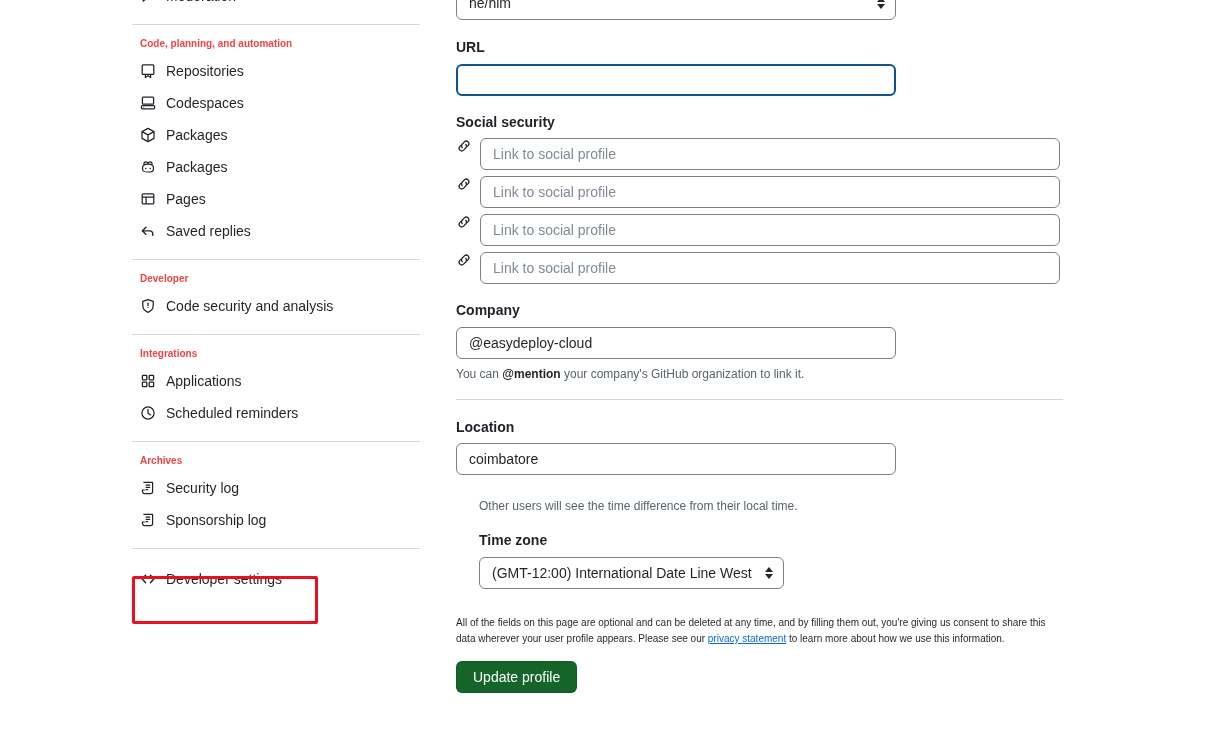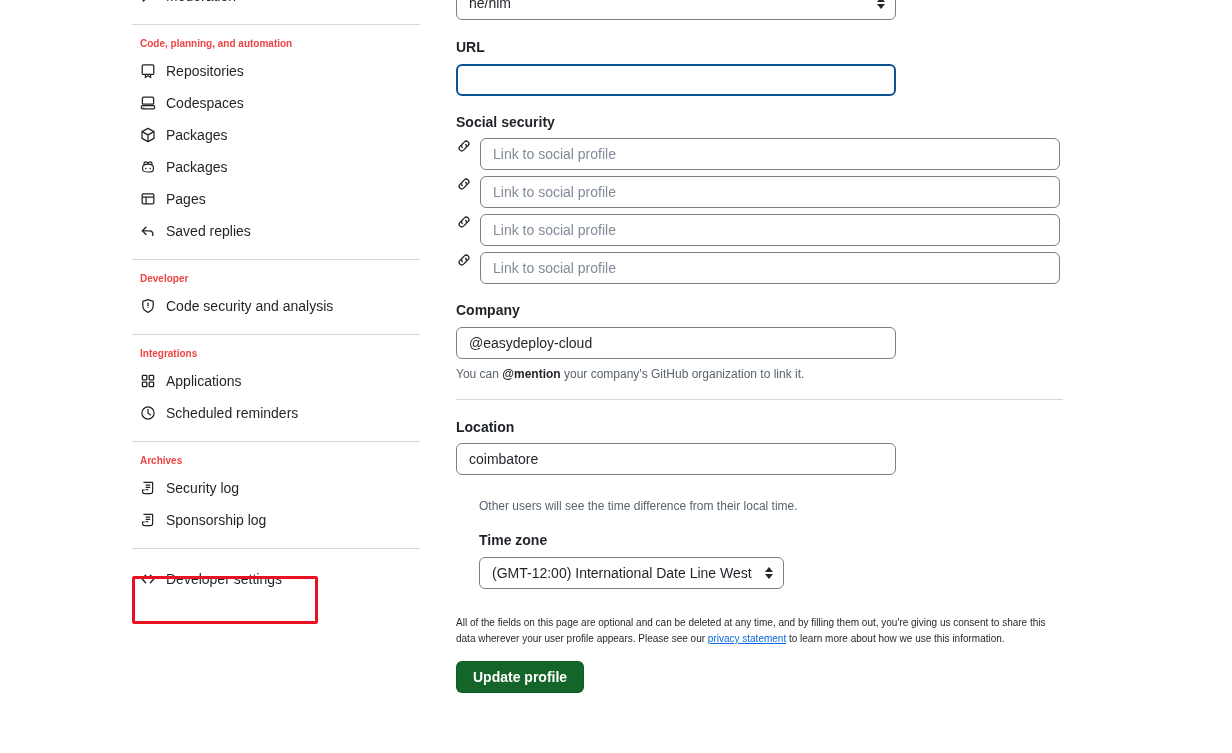--- a/index.html
+++ b/index.html
@@ -227,21 +227,21 @@
   .btn-primary {
     margin-top: 14px;
     display: inline-flex;
     align-items: center;
     justify-content: center;
     height: 32px;
     padding: 0 16px;
     background: #15652a;
     color: #ffffff;
     font-size: 14px;
-    font-weight: 700;
+    font-weight: 400;
     border: 1px solid rgba(0,0,0,0.1);
     border-radius: 6px;
     cursor: pointer;
     font-family: "Liberation Sans", sans-serif;
   }
 </style>
 </head>
 <body>
 
 <div class="page">

